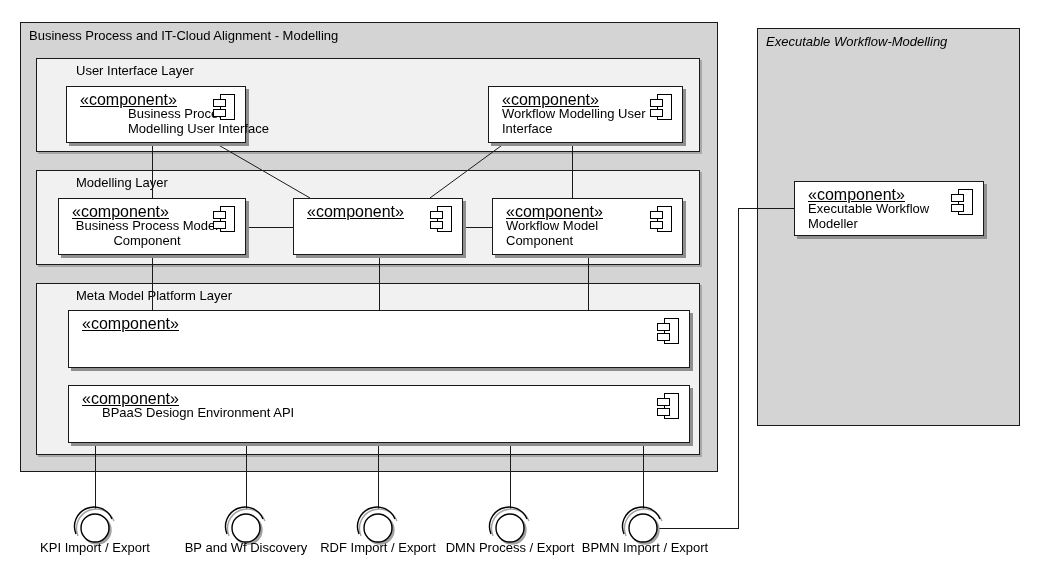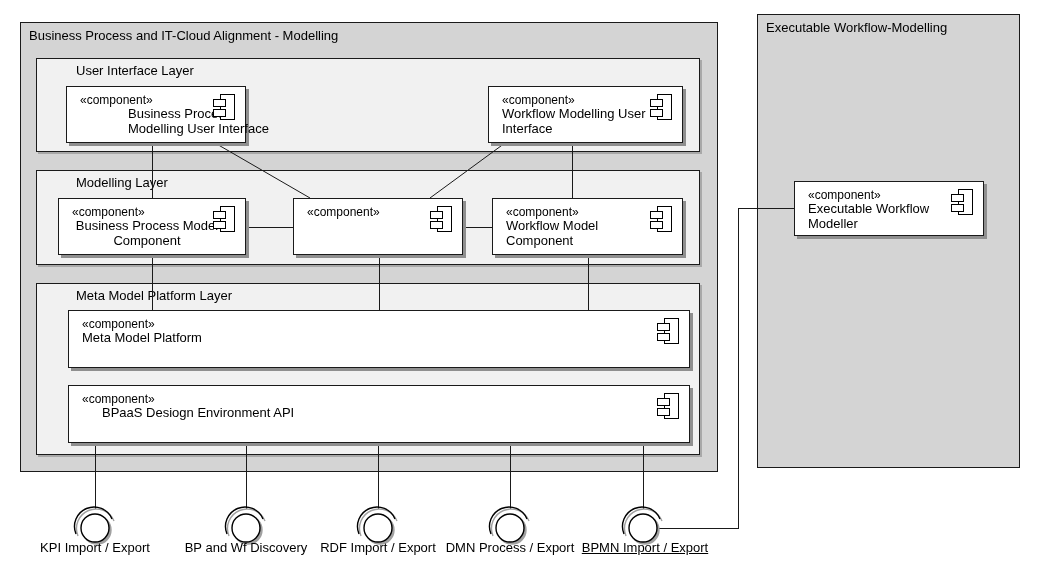--- a/index.html
+++ b/index.html
@@ -15,41 +15,41 @@
   .package-title{font-size:13px;padding:5px 8px 0 8px;white-space:nowrap;}
   .layer{
     position:absolute;background:#f1f1f1;border:1px solid #1a1a1a;box-sizing:border-box;
     box-shadow:2px 2px 0 #a8a8a8;
   }
   .layer-title{font-size:13px;padding:4px 8px 0 16px;white-space:nowrap;margin-left:23px;}
   .component{
     position:absolute;background:#ffffff;border:1px solid #1a1a1a;box-sizing:border-box;
     box-shadow:3px 3px 0 #8f8f8f;padding:7px 0 0 13px;
   }
-  .stereotype{font-size:12px;line-height:12px;}
+  .stereotype{font-size:16px;line-height:12px;text-decoration:underline;}
   .comp-name{font-size:13px;line-height:15px;}
   .comp-icon{position:absolute;top:6px;right:9px;}
   .overlay{position:absolute;left:0;top:0;width:1040px;height:586px;pointer-events:none;}
   .port{position:absolute;width:46px;height:46px;}
   .port-icon{filter:drop-shadow(2px 2px 0 #a0a0a0);}
   .port-label{
     position:absolute;top:540px;width:150px;text-align:center;
     font-size:13px;white-space:nowrap;
   }
 </style>
 </head>
 <body>
 
 <div class="canvas">
 
   <div class="package" style="left:20px;top:22px;width:698px;height:450px;">
     <div class="package-title">Business Process and IT-Cloud Alignment - Modelling</div>
   </div>
 
-  <div class="package" style="left:757px;top:14px;width:263px;height:454px;">
+  <div class="package" style="left:757px;top:28px;width:263px;height:398px;font-style:italic;">
     <div class="package-title">Executable Workflow-Modelling</div>
   </div>
 
   <div class="layer" style="left:36px;top:58px;width:664px;height:94px;">
     <div class="layer-title">User Interface Layer</div>
   </div>
 
   <div class="layer" style="left:36px;top:170px;width:664px;height:95px;">
     <div class="layer-title">Modelling Layer</div>
   </div>
@@ -122,21 +122,20 @@
     <div class="comp-name" style="width:130px;">Workflow Model Component</div>
     <svg class="comp-icon" width="24" height="28" viewBox="0 0 24 28">
       <rect x="8.5" y="1.5" width="14" height="25" fill="#fff" stroke="#000"></rect>
       <rect x="1.5" y="6.5" width="12" height="7" fill="#fff" stroke="#000"></rect>
       <rect x="1.5" y="16.5" width="12" height="7" fill="#fff" stroke="#000"></rect>
     </svg>
   </div>
 
   <div class="component" style="left:68px;top:310px;width:622px;height:58px;">
     <div class="stereotype">«component»</div>
-    <div class="comp-name" style="width:400px;">Meta Model Platform</div>
     <svg class="comp-icon" width="24" height="28" viewBox="0 0 24 28">
       <rect x="8.5" y="1.5" width="14" height="25" fill="#fff" stroke="#000"></rect>
       <rect x="1.5" y="6.5" width="12" height="7" fill="#fff" stroke="#000"></rect>
       <rect x="1.5" y="16.5" width="12" height="7" fill="#fff" stroke="#000"></rect>
     </svg>
   </div>
 
   <div class="component" style="left:68px;top:385px;width:622px;height:58px;">
     <div class="stereotype">«component»</div>
     <div class="comp-name" style="width:400px;margin-left:20px;">BPaaS Desiogn Environment API</div>
@@ -185,15 +184,15 @@
     <svg class="port-icon" width="46" height="46" viewBox="0 0 46 46">
       <path d="M 4 29 A 19 19 0 0 1 40 14" fill="none" stroke="#000" stroke-width="1.4"></path>
       <circle cx="23" cy="23" r="14" fill="#fff" stroke="#000" stroke-width="1.4"></circle>
     </svg>
   </div>
 
   <div class="port-label" style="left:20px;">KPI Import / Export</div>
   <div class="port-label" style="left:171px;">BP and Wf Discovery</div>
   <div class="port-label" style="left:303px;">RDF Import / Export</div>
   <div class="port-label" style="left:435px;">DMN Process / Export</div>
-  <div class="port-label" style="left:570px;text-decoration:underline;">BPMN Import / Export</div>
+  <div class="port-label" style="left:570px;">BPMN Import / Export</div>
 
 </div>
 
 </body></html>

